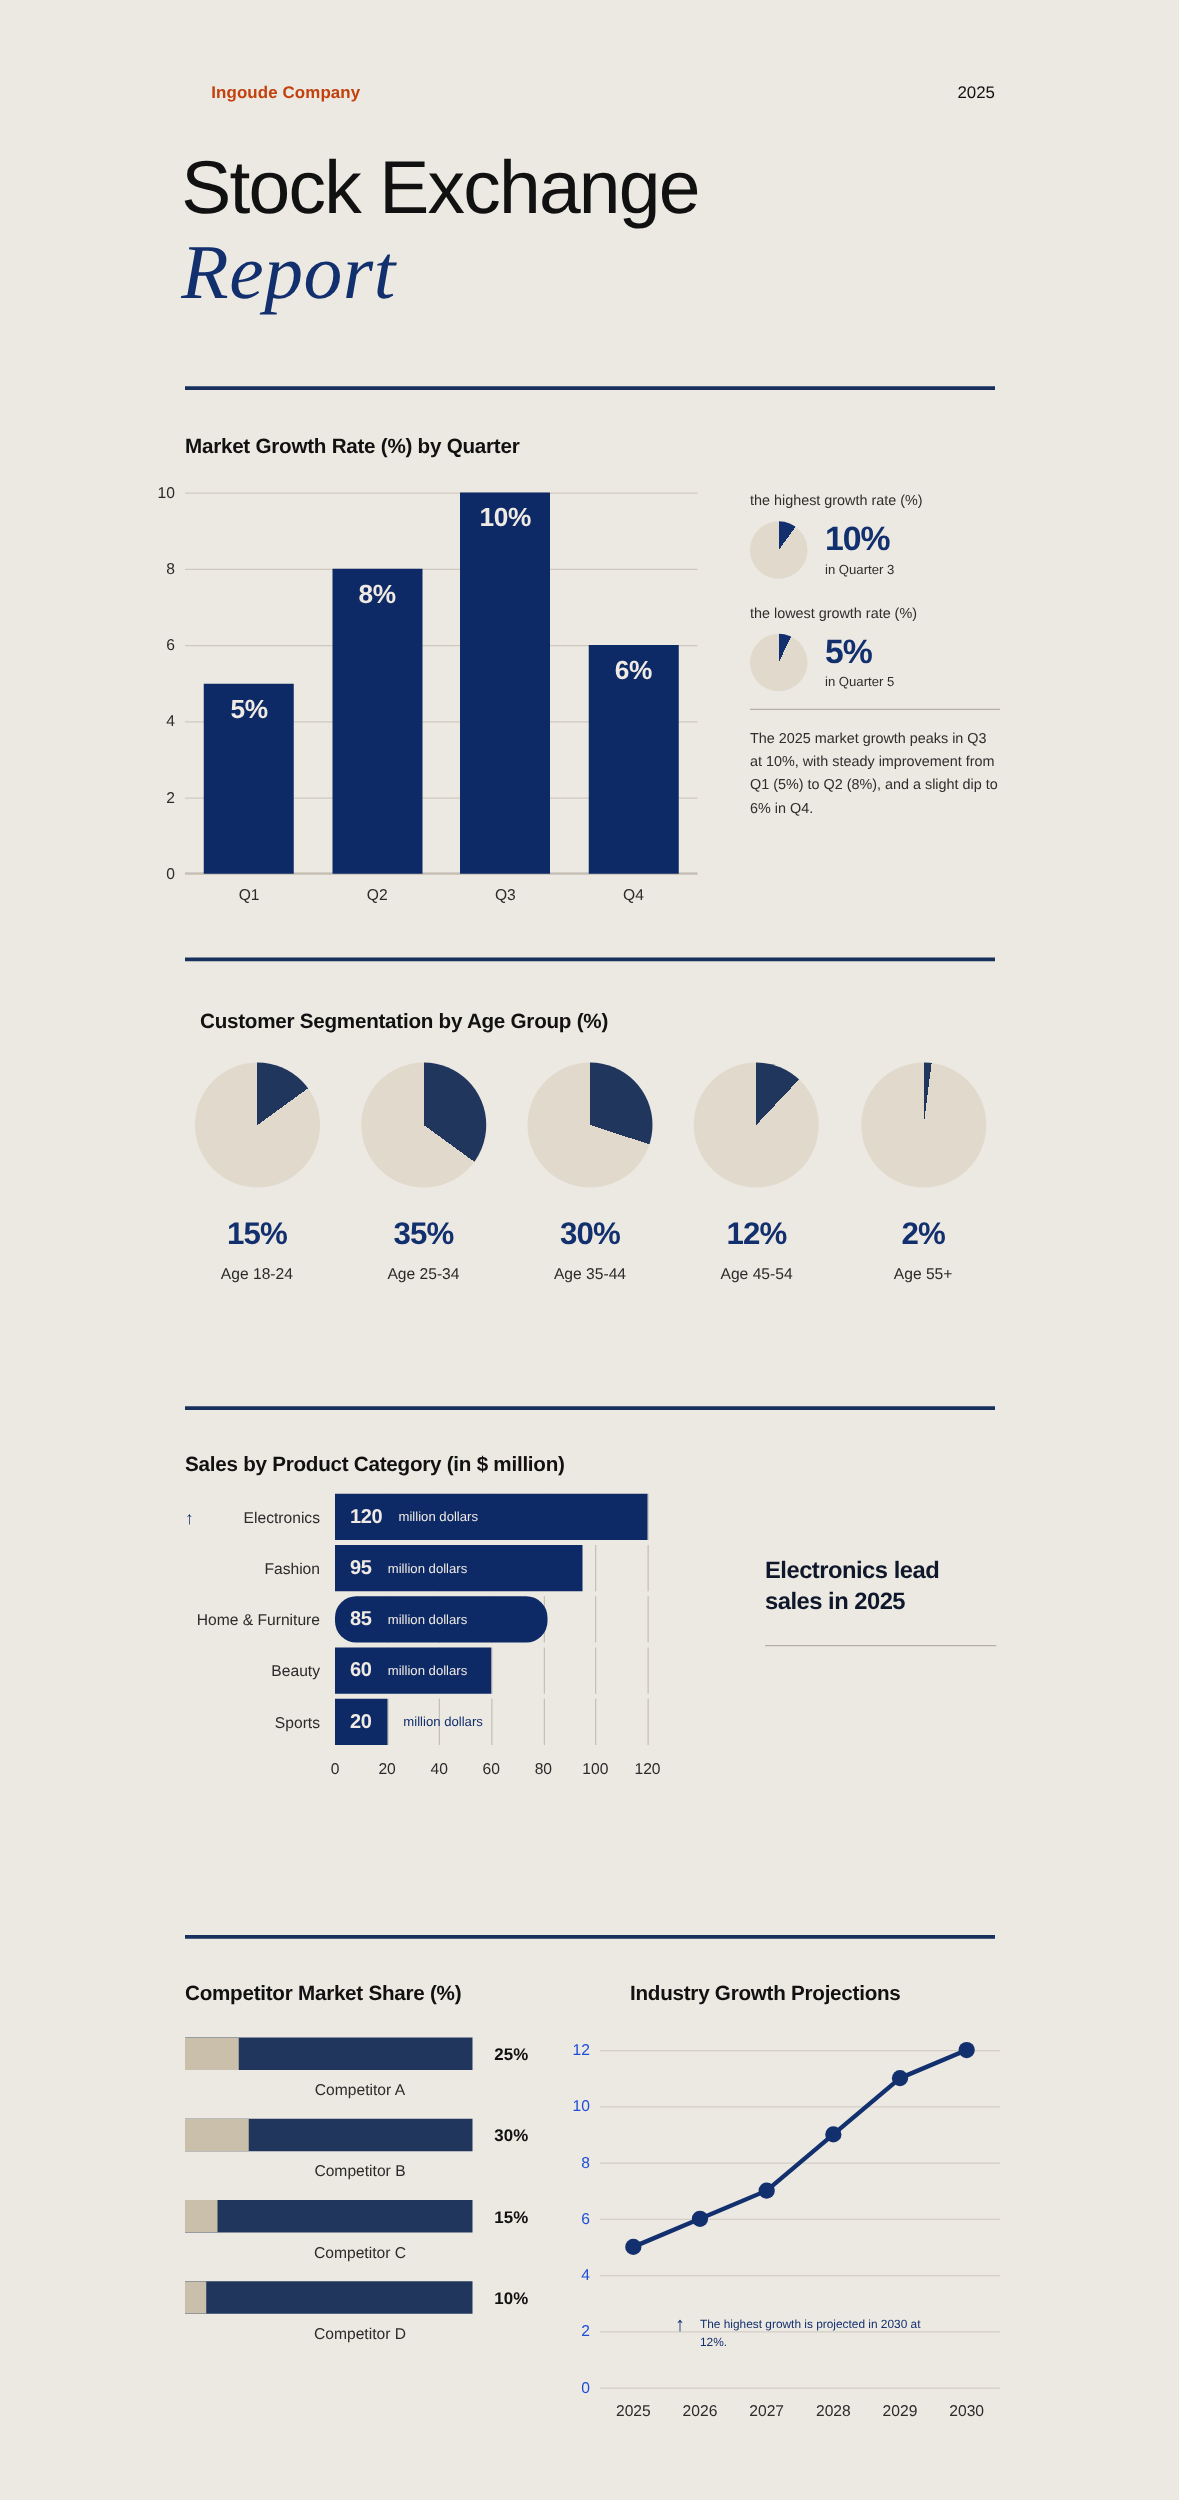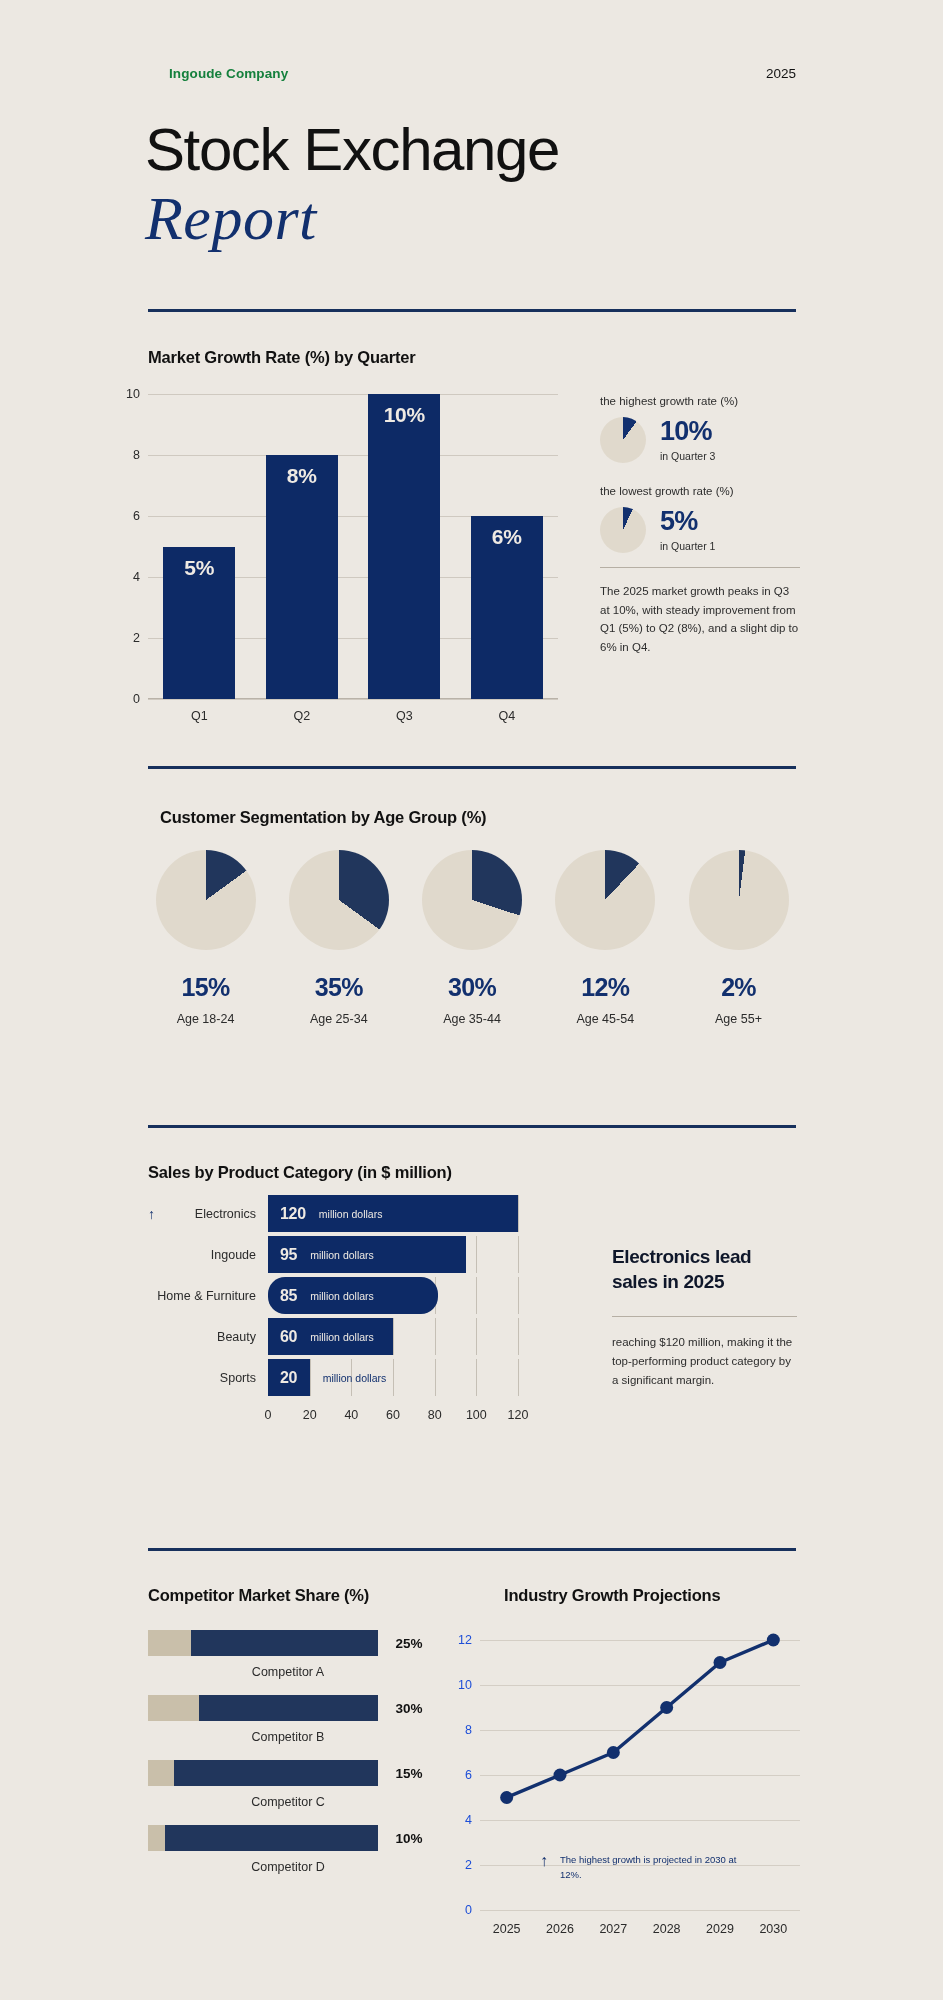--- a/index.html
+++ b/index.html
@@ -10,21 +10,21 @@
     color: #1a1a1a;
     overflow: hidden;
   }
   .page { position: relative; width: 943px; height: 2000px; }
 
   
   .topbar {
     position: absolute; left: 148px; top: 66px; width: 648px;
     display: flex; justify-content: space-between; align-items: baseline;
   }
-  .brand { font-size: 13.5px; font-weight: bold; letter-spacing: .1px; color:#15803d;padding-left:21px; }
+  .brand { font-size: 13.5px; font-weight: bold; letter-spacing: .1px; color:#c2410c;padding-left:21px; }
   .year  { font-size: 13.5px; color:#111; }
 
   .title-wrap { position: absolute; left: 145px; top: 120px; }
   .title-1 {
     font-size: 60px; font-weight: 400; letter-spacing: -1.4px;
     line-height: 1.0; color:#111;
   }
   .title-2 {
     font-family: "Liberation Serif", serif;
     font-style: italic; font-size: 62px; font-weight: 400;
@@ -196,21 +196,21 @@
         <div class="stat-num">10%</div>
         <div class="stat-sub">in Quarter 3</div>
       </div>
     </div>
     <div style="height:16px"></div>
     <div class="stat-cap">the lowest growth rate (%)</div>
     <div class="stat-row">
       <div class="minipie" style="background:conic-gradient(#12306e 0 7%, #e0d9cc 7% 100%);"></div>
       <div>
         <div class="stat-num">5%</div>
-        <div class="stat-sub">in Quarter 1</div>
+        <div class="stat-sub">in Quarter 5</div>
       </div>
     </div>
     <div class="thin-rule"></div>
     <div class="body-copy">The 2025 market growth peaks in Q3 at 10%, with steady improvement from Q1 (5%) to Q2 (8%), and a slight dip to 6% in Q4.</div>
   </div>
 
   <div class="rule-thick" style="left:148px;top:766px;width:648px;"></div>
 
   <div class="sec-title" style="left:160px;top:808px;">Customer Segmentation by Age Group (%)</div>
   <div id="pies">
@@ -258,21 +258,21 @@
           <div class="hgrid" style="left:208.33333333333334px;"></div>
           <div class="hgrid" style="left:250px;"></div>
           <div class="hbar" style="width:250px;">
             <div class="hval">120</div>
             <div class="hunit">million dollars</div>
           </div>
         </div>
       </div>
       <div class="hrow">
         <div class="hlab">
-          <span>Ingoude</span>
+          <span>Fashion</span>
         </div>
         <div class="htrack">
           <div class="hgrid" style="left:41.666666666666664px;"></div>
           <div class="hgrid" style="left:83.33333333333333px;"></div>
           <div class="hgrid" style="left:125px;"></div>
           <div class="hgrid" style="left:166.66666666666666px;"></div>
           <div class="hgrid" style="left:208.33333333333334px;"></div>
           <div class="hgrid" style="left:250px;"></div>
           <div class="hbar" style="width:197.91666666666666px;">
             <div class="hval">95</div>
@@ -338,21 +338,20 @@
         <div class="hx" style="left:125px;top:8px;">60</div>
         <div class="hx" style="left:166.66666666666666px;top:8px;">80</div>
         <div class="hx" style="left:208.33333333333334px;top:8px;">100</div>
         <div class="hx" style="left:250px;top:8px;">120</div>
       </div>
     </div>
 
   <div class="callout">
     <div class="callout-h">Electronics lead sales in 2025</div>
     <div class="thin-rule" style="margin:22px 0 16px 0;"></div>
-    <div class="body-copy">reaching $120 million, making it the top-performing product category by a significant margin.</div>
   </div>
 
   <div class="rule-thick" style="left:148px;top:1548px;width:648px;"></div>
 
   <div class="sec-title" style="left:148px;top:1586px;">Competitor Market Share (%)</div>
   <div id="compshare">
       <div class="crow">
         <div class="cbarline">
           <div class="ctrack">
             <div class="cfill" style="width:42.5px;"></div>

